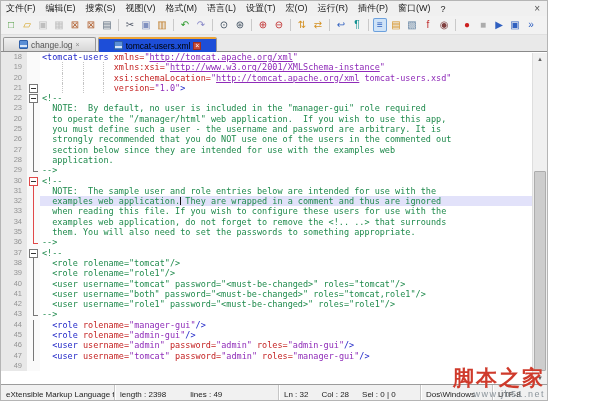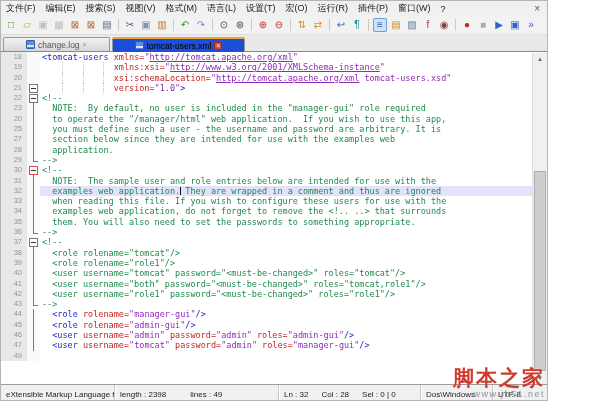--- a/index.html
+++ b/index.html
@@ -12,21 +12,21 @@
   
   .toolbar{height:18px;display:flex;align-items:center;padding-left:2px;background:#f2f2f2;
            border-bottom:1px solid #e0e0e0;}
   .tbicon{width:14px;height:14px;margin:0 1px;font-size:10px;line-height:14px;text-align:center;
           border-radius:2px;}
   .tbicon.dis{opacity:.4;filter:grayscale(1);}
   .tbicon.act{background:#cfe3f7;box-shadow:inset 0 0 0 1px #6ca0dc;}
   .tbsep{width:1px;height:12px;background:#c9c9c9;margin:0 3px;}
   
   .tabbar{height:16px;display:flex;align-items:flex-end;background:#e9e9e9;position:relative;}
-  .tab{height:13px;display:flex;align-items:center;gap:3px;padding:0 22px;margin-left:2px;
+  .tab{height:13px;display:flex;align-items:center;gap:3px;padding:0 15px;margin-left:2px;
        font-size:8.5px;color:#555;background:linear-gradient(#f1f1f1,#d7d7d7);
        border:1px solid #979797;border-bottom:none;border-radius:2px 2px 0 0;position:relative;}
   .tab.active{background:#1d4ed8;color:#000;height:13px;border-top:2px solid #eba437;z-index:2;margin-bottom:-1px;}
   .ficon{width:9px;height:9px;border-radius:1px;border:1px solid #2f5fa8;box-sizing:border-box;
          background:linear-gradient(#5b8fd6 0 4px,#d9e6f8 4px 6px,#4f86d0 6px 9px);}
   .tclose{font-size:7px;line-height:8px;color:#8a8a8a;}
   .tab.active .tclose{color:#fff;background:#c84b3b;border:1px solid #9c2f22;width:8px;height:8px;
                       text-align:center;box-sizing:border-box;line-height:6px;}
   
   .editor{height:333px;position:relative;background:#fff;border-top:1px solid #8a8a8a;box-sizing:border-box;}
@@ -196,20 +196,27 @@
           <span class="txt"><span class="sg">  to operate the "/manager/html" web application.  If you wish to use this app,</span></span>
         </div>
         <div class="row">
           <span class="ln">25</span>
           <span class="fold">
             <i class="fl"></i>
           </span>
           <span class="txt"><span class="sg">  you must define such a user - the username and password are arbitrary. It is</span></span>
         </div>
         <div class="row">
+          <span class="ln">26</span>
+          <span class="fold">
+            <i class="fl"></i>
+          </span>
+          <span class="txt"><span class="sg">  strongly recommended that you do NOT use one of the users in the commented out</span></span>
+        </div>
+        <div class="row">
           <span class="ln">27</span>
           <span class="fold">
             <i class="fl"></i>
           </span>
           <span class="txt"><span class="sg">  section below since they are intended for use with the examples web</span></span>
         </div>
         <div class="row">
           <span class="ln">28</span>
           <span class="fold">
             <i class="fl"></i>

